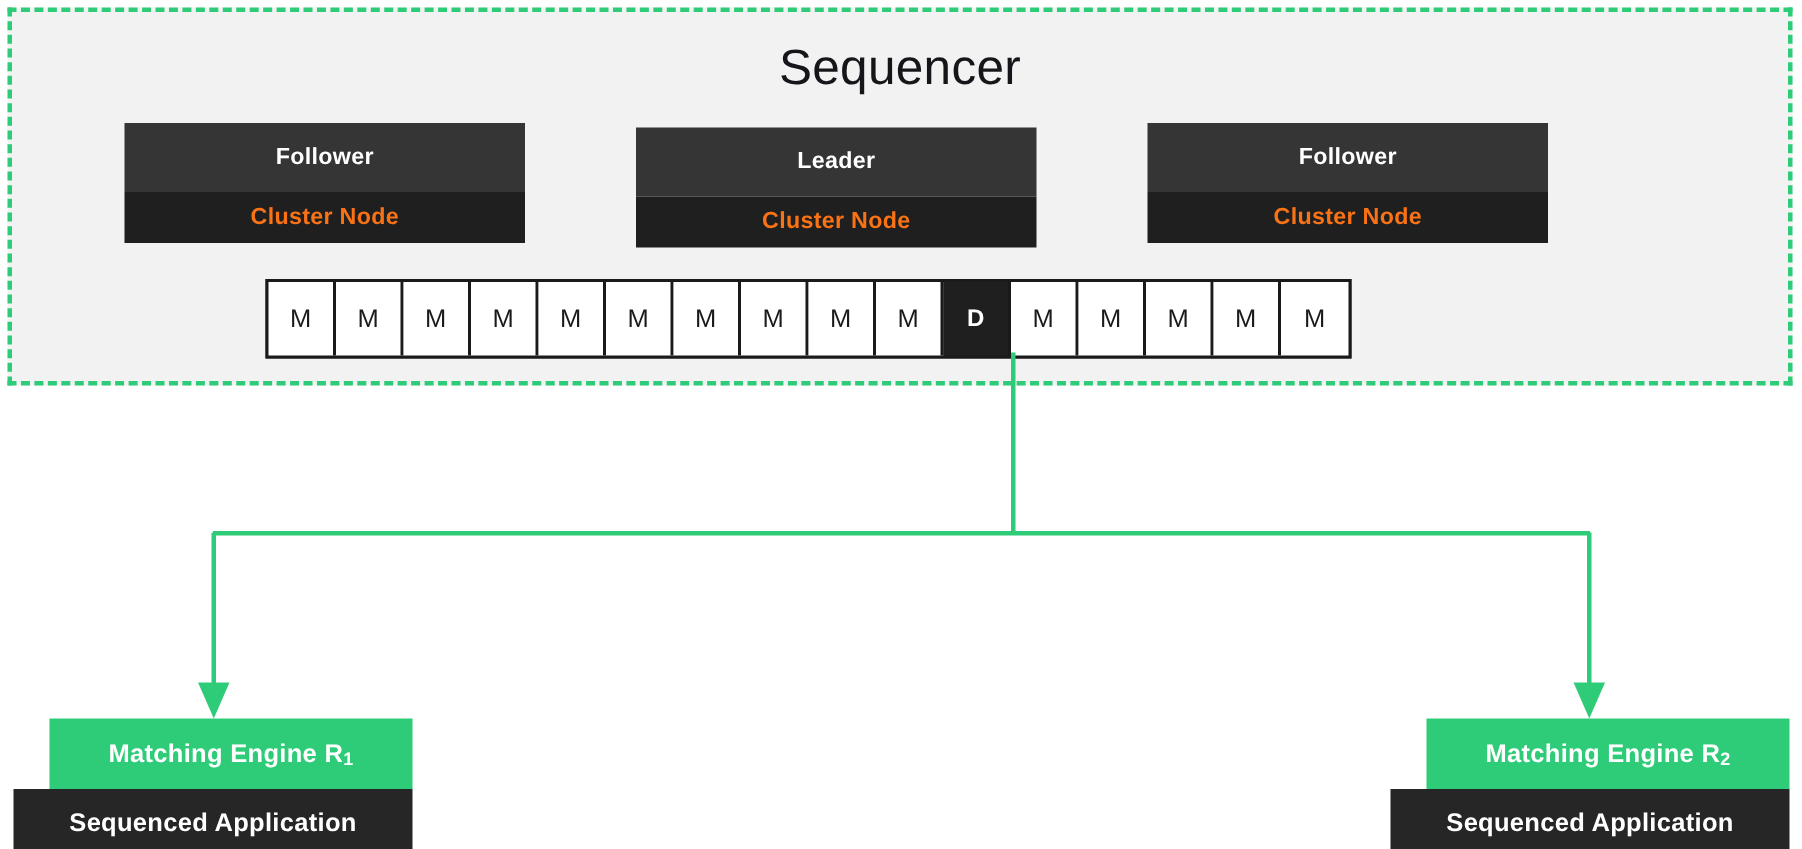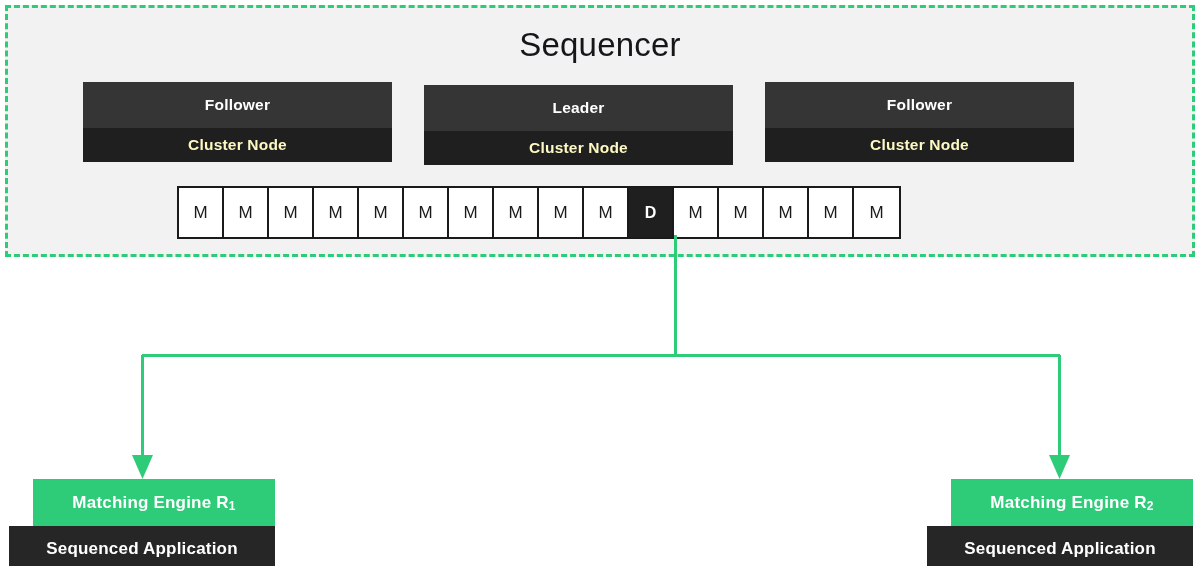--- a/index.html
+++ b/index.html
@@ -40,40 +40,40 @@
     font-size: 33px;
     font-weight: 400;
     color: #16161a;
     letter-spacing: 0.2px;
     line-height: 1;
   }
 
   
   .node-card {
     position: absolute;
-    width: 309px;
+    width: 267px;
     height: 80px;
     display: flex;
     flex-direction: column;
   }
   .node-role {
     flex: 0 0 46px;
     background: #353535;
     color: #ffffff;
     font-size: 15.5px;
     font-weight: 700;
     display: flex;
     align-items: center;
     justify-content: center;
     letter-spacing: 0.2px;
   }
   .node-kind {
     flex: 1 1 auto;
     background: #1f1f1f;
-    color: #fef9c3;
+    color: #f97316;
     font-size: 15.5px;
     font-weight: 700;
     display: flex;
     align-items: center;
     justify-content: center;
     letter-spacing: 0.2px;
   }
   .node-1 { left: 83px;  top: 82px; }
   .node-2 { left: 424px; top: 85px; }
   .node-3 { left: 765px; top: 82px; }

